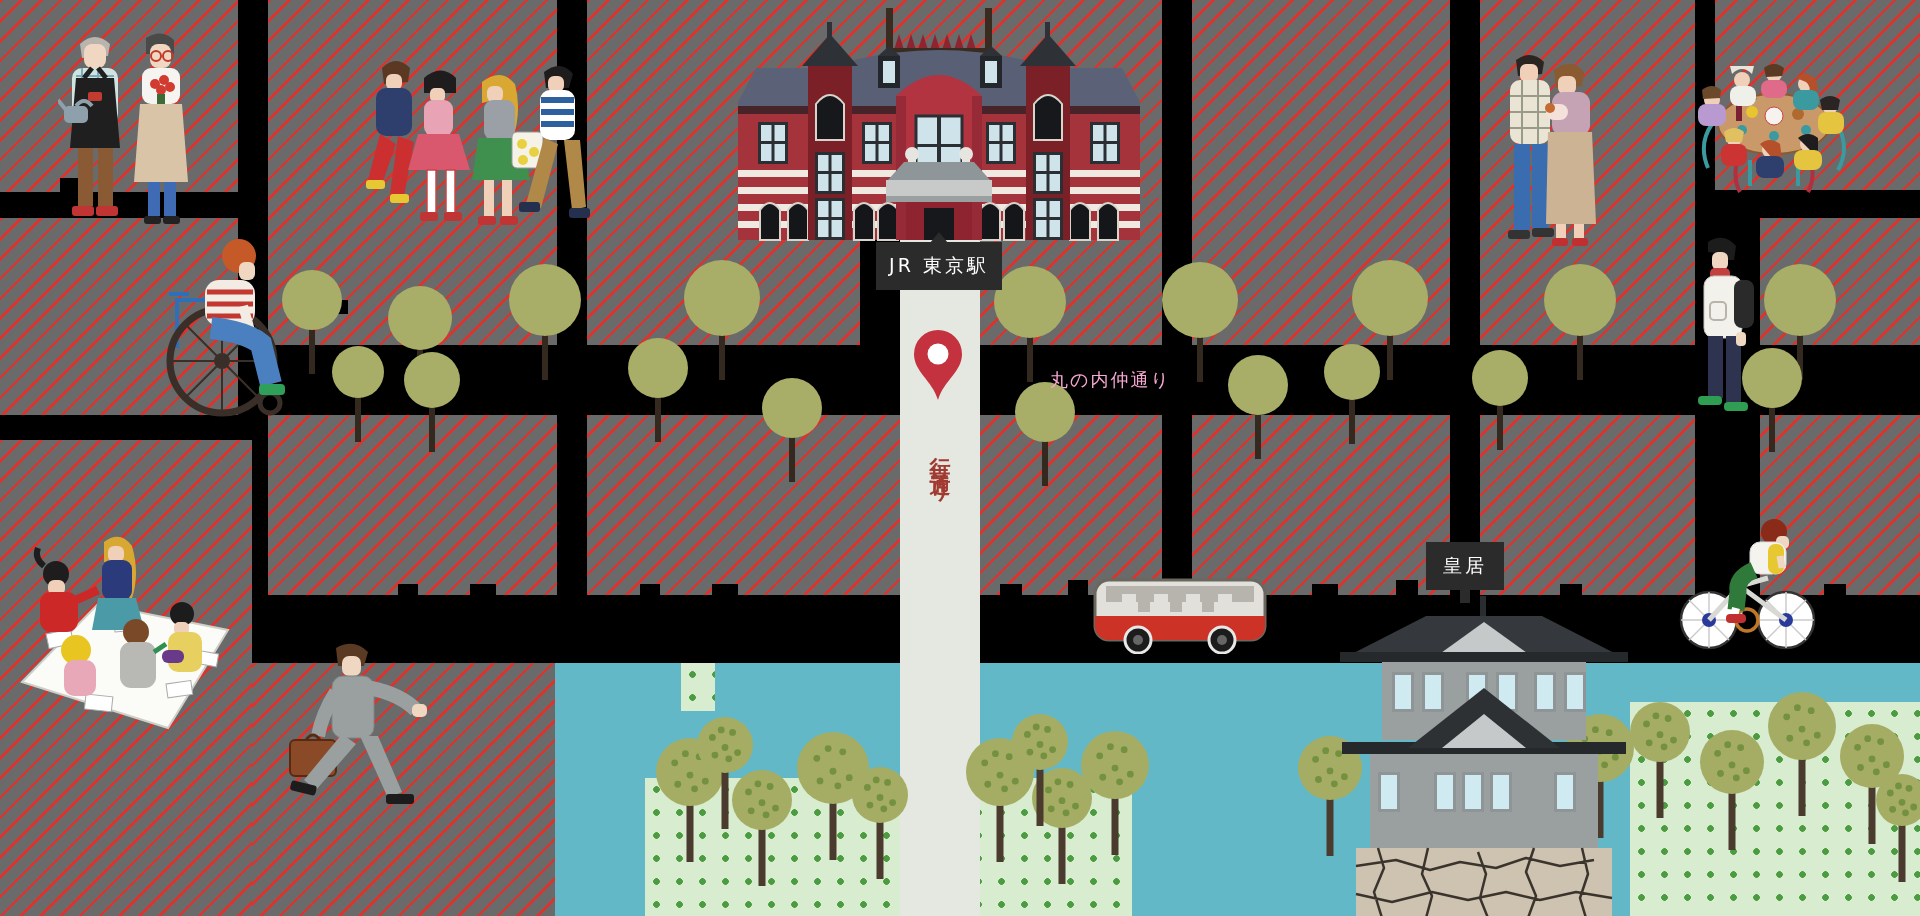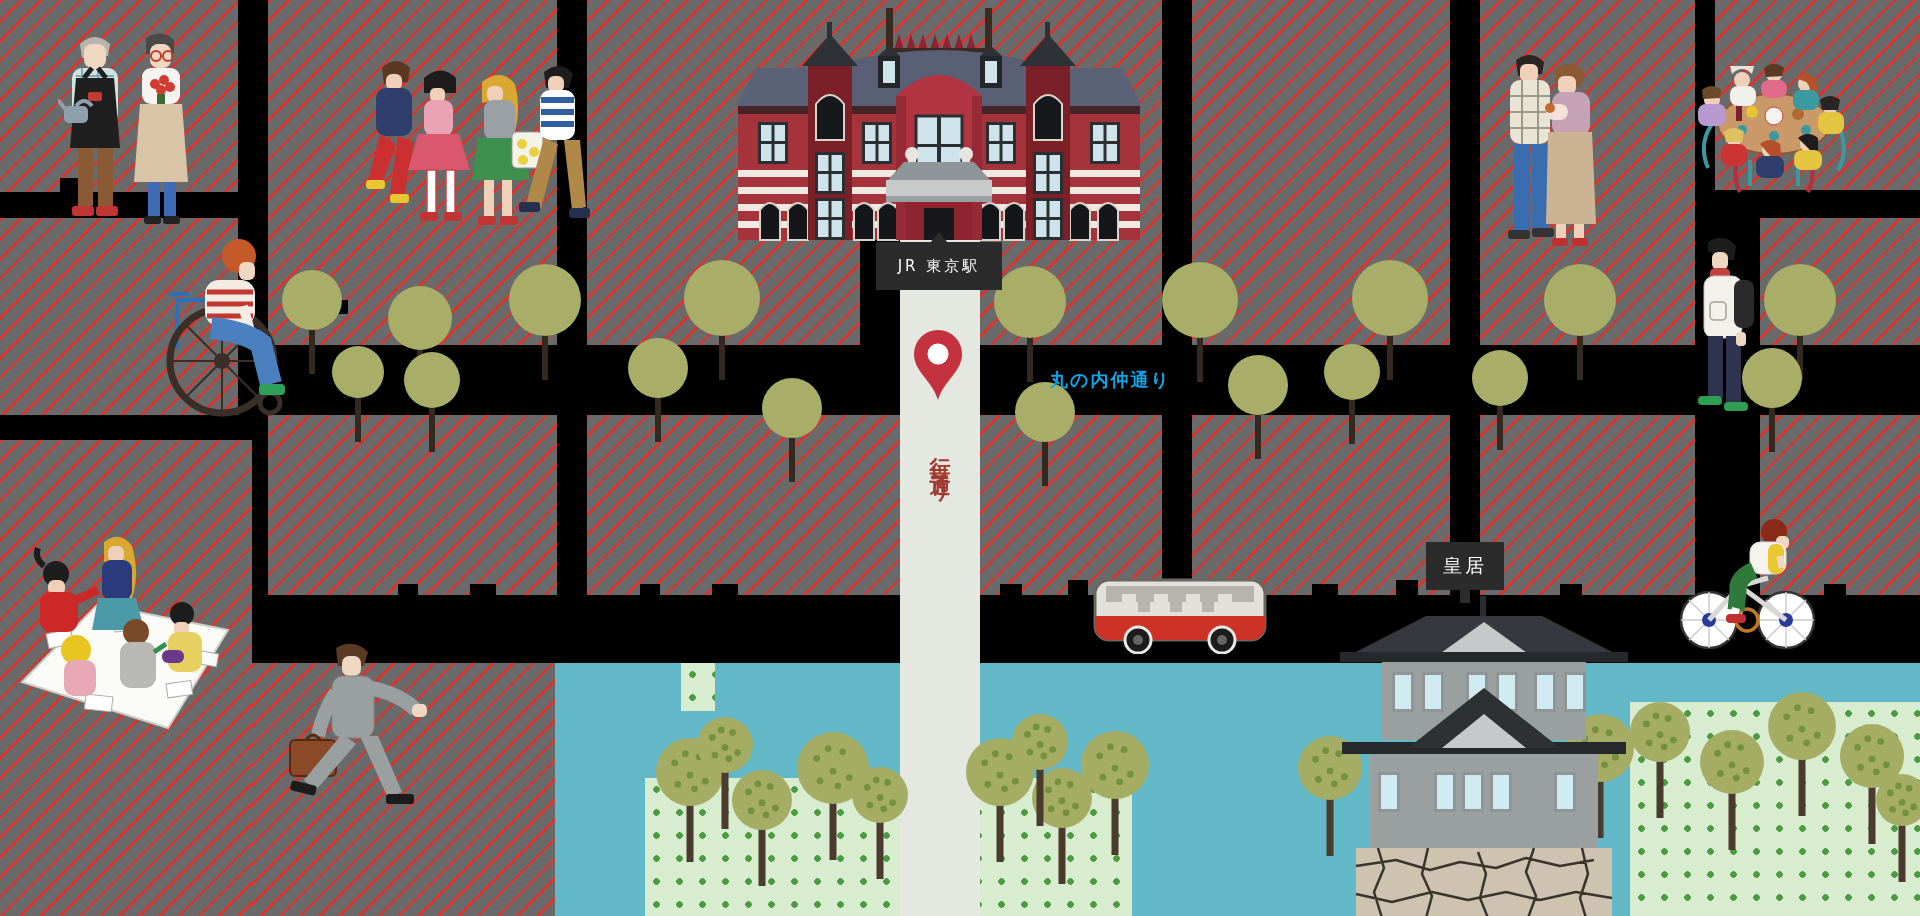--- a/index.html
+++ b/index.html
@@ -9,31 +9,31 @@
   background-image:repeating-linear-gradient(135deg,rgba(226,48,42,.95) 0 2.5px,transparent 2.5px 14px)}
 .notch{position:absolute;z-index:2;background:#000}
 .water{position:absolute;z-index:2;background:#63b8c7}
 .park{position:absolute;z-index:2;background-color:#d8ecd0;
   background-image:radial-gradient(#4b9b40 3px,transparent 3.6px);background-size:23px 23px}
 .avenue{position:absolute;z-index:3;background:#e4e8e1}
 .tree{position:absolute;z-index:4}
 .land{position:absolute;z-index:5}
 .fig{position:absolute;z-index:8}
 .maplabel{position:absolute;z-index:9;background:#2b2b2b;color:#fff;display:flex;
-  align-items:center;justify-content:center;letter-spacing:3px;font-size:15px}
+  align-items:center;justify-content:center;letter-spacing:3px;font-size:19px}
 #station-label{left:876px;top:242px;width:126px;height:48px}
 #station-label::after{content:"";position:absolute;top:-10px;left:50%;margin-left:-9px;
   border:9px solid transparent;border-bottom:11px solid #2b2b2b;border-top:0}
 #palace-label{left:1426px;top:542px;width:78px;height:48px;font-size:19px}
 #palace-label::after{content:"";position:absolute;bottom:-13px;left:50%;margin-left:-5px;
   width:10px;height:14px;background:#2b2b2b}
 #gyoko-text{position:absolute;z-index:6;left:926px;top:440px;writing-mode:vertical-rl;
   color:#a13a31;font-size:21px;font-weight:bold;letter-spacing:9px}
-#naka-text{position:absolute;z-index:6;left:1050px;top:368px;color:#0ea5e9;
-  font-size:18px;font-weight:bold;letter-spacing:2px}
+#naka-text{position:absolute;z-index:6;left:1050px;top:368px;color:#f9a8d4;
+  font-size:18px;font-weight:normal;letter-spacing:2px}
 svg{display:block}
 </style>
 </head>
 <body>
 
 <div id="map">
     <div class="block" style="left: 175px; top: 663px; width: 385px; height: 253px;"></div>
     <div class="block" style="left: 295px; top: 440px; width: 165px; height: 155px;"></div>
     <div class="block" style="left: 0px; top: 440px; width: 252px; height: 476px;"></div>
     <div class="block" style="left: 1760px; top: 415px; width: 160px; height: 180px;"></div>

